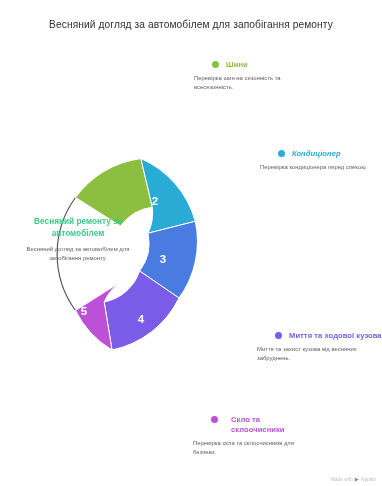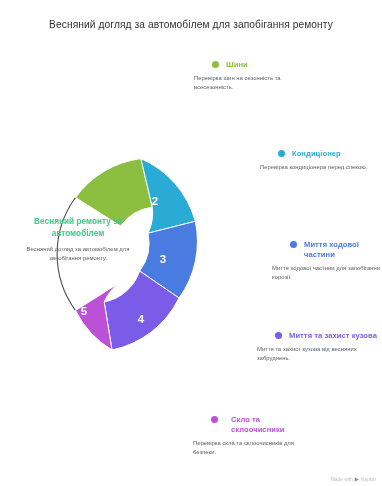--- a/index.html
+++ b/index.html
@@ -172,37 +172,30 @@
     <div class="legend-head">
       <span class="bullet" id="bullet-0" style="background: rgb(140, 191, 63);"></span>
       <span class="legend-label" id="label-0" style="color: rgb(140, 191, 63);">Шини</span>
     </div>
     <div class="legend-desc">Перевірка шин на сезонність та всесезонність.</div>
   </div>
 
   <div class="legend-item" id="legend-1">
     <div class="legend-head">
       <span class="bullet" id="bullet-1" style="background: rgb(41, 171, 214);"></span>
-      <span class="legend-label" id="label-1" style="color: rgb(41, 171, 214);">Кондиціонер</span>
+      <span class="legend-label" id="label-1" style="color: rgb(41, 171, 214); font-style: italic;">Кондиціонер</span>
     </div>
     <div class="legend-desc">Перевірка кондиціонера перед спекою.</div>
   </div>
 
-  <div class="legend-item" id="legend-2">
-    <div class="legend-head">
-      <span class="bullet" id="bullet-2" style="background: rgb(74, 123, 224);"></span>
-      <span class="legend-label" id="label-2" style="color: rgb(74, 123, 224);">Миття ходової частини</span>
-    </div>
-    <div class="legend-desc">Миття ходової частини для запобігання корозії.</div>
-  </div>
 
   <div class="legend-item" id="legend-3">
     <div class="legend-head">
       <span class="bullet" id="bullet-3" style="background: rgb(123, 92, 232);"></span>
-      <span class="legend-label" id="label-3" style="color: rgb(123, 92, 232);">Миття та захист кузова</span>
+      <span class="legend-label" id="label-3" style="color: rgb(123, 92, 232);">Миття та ходової кузова</span>
     </div>
     <div class="legend-desc">Миття та захист кузова від весняних забруднень.</div>
   </div>
 
   <div class="legend-item" id="legend-4">
     <div class="legend-head">
       <span class="bullet" id="bullet-4" style="background: rgb(188, 81, 216);"></span>
       <span class="legend-label" id="label-4" style="color: rgb(188, 81, 216); margin-left: 13px;">Скло та склоочисники</span>
     </div>
     <div class="legend-desc">Перевірка скла та склоочисників для безпеки.</div>

